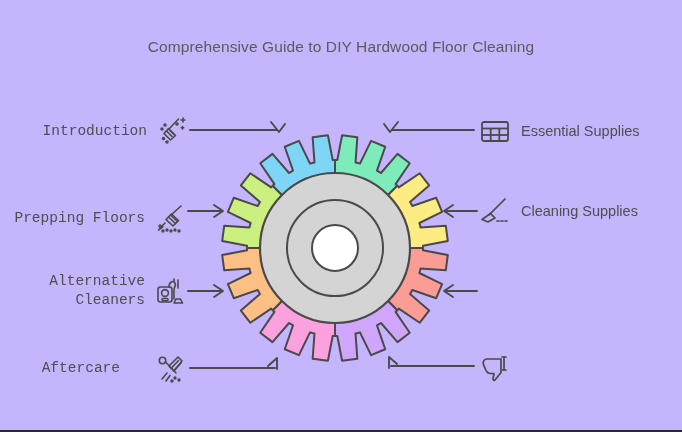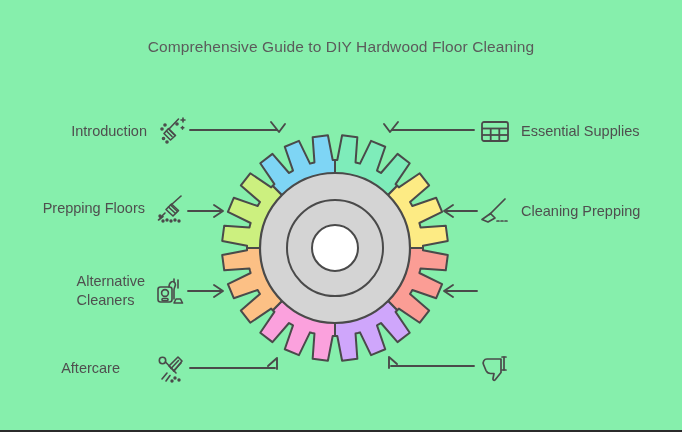--- a/index.html
+++ b/index.html
@@ -7,21 +7,21 @@
     padding: 0;
     background: #ffffff;
   }
   body {
     font-family: "Liberation Sans", sans-serif;
   }
   #canvas {
     position: relative;
     width: 682px;
     height: 432px;
-    background: #86efac;
+    background: #c4b5fd;
     border-bottom: 2px solid #2b2b2b;
     box-sizing: border-box;
     overflow: hidden;
   }
   #title {
     position: absolute;
     left: 0;
     top: 38px;
     width: 682px;
     text-align: center;
@@ -44,21 +44,21 @@
   .node.right {
     justify-content: flex-start;
     flex-direction: row;
   }
   .node-label {
     font-size: 14.5px;
     color: #4f4f4f;
     line-height: 1.28;
     white-space: pre-line;
   }
-  .node.left .node-label { text-align: left; }
+  .node.left .node-label { text-align: right; font-family: Liberation Mono, monospace; }
   .node.right .node-label { text-align: left; }
   .node-icon {
     width: 34px;
     height: 34px;
     flex: 0 0 34px;
     display: block;
   }
   .node-icon svg { display: block; width: 34px; height: 34px; }
   #gear-wrap {
     position: absolute;
@@ -141,21 +141,21 @@
         <path d="M26.5 12.5 v2.6 M25.2 13.8 h2.6"></path>
         <circle cx="21" cy="10" r="1"></circle>
         <circle cx="9" cy="11" r="1"></circle>
         <circle cx="6" cy="15" r="1"></circle>
         <circle cx="7.5" cy="24.5" r="1"></circle>
         <circle cx="11" cy="28" r="1"></circle>
       </svg>
     </span>
   </div>
 
-  <div class="node left" style="left:10px; top:180px; width:178px;">
+  <div class="node left" style="left:10px; top:190px; width:178px;">
     <span class="node-label">Prepping Floors</span>
     <span class="node-icon">
       <svg viewBox="0 0 34 34" fill="none" stroke="#4a4a4a" stroke-width="1.6" stroke-linecap="round" stroke-linejoin="round">
         <path d="M27 5 L17 14"></path>
         <path d="M17.5 13 L12 18.5 L19 25 L24.5 19.5 Z"></path>
         <path d="M14.5 16 L21.5 22.5 M16.5 14 L23.5 20.5"></path>
         <path d="M11 22 L6 27 M9 25.5 L4.5 29"></path>
         <circle cx="9" cy="30" r="0.9"></circle>
         <circle cx="13" cy="29" r="0.9"></circle>
         <circle cx="17" cy="30" r="0.9"></circle>
@@ -212,21 +212,21 @@
   </div>
 
   <div class="node right" style="left:478px; top:183px; width:200px;">
     <span class="node-icon">
       <svg viewBox="0 0 34 34" fill="none" stroke="#4a4a4a" stroke-width="1.7" stroke-linecap="round" stroke-linejoin="round">
         <path d="M27 5 L11.5 20.5"></path>
         <path d="M12.5 19.5 L4 25.5 L10 28 L17 24 Z"></path>
         <path d="M19 27 h2 M23 27 h2 M27 27 h2"></path>
       </svg>
     </span>
-    <span class="node-label">Cleaning Prepping</span>
+    <span class="node-label">Cleaning Supplies</span>
   </div>
 
 
   <div class="node right" style="left:478px; top:340px; width:200px;">
     <span class="node-icon">
       <svg viewBox="0 0 34 34" fill="none" stroke="#4a4a4a" stroke-width="1.7" stroke-linecap="round" stroke-linejoin="round">
         <path d="M23 8 L9 8 C6 8 4.5 11 5.5 13.5 L8 19.5 C8.8 21.3 10.5 22.5 12.5 22.5 L16 22.5 L15 27.5 C14.7 29 16 30 17 29 L23 21.5 Z"></path>
         <path d="M26 6 L26 19"></path>
         <path d="M24 6 h4 M24 19 h4"></path>
       </svg>

